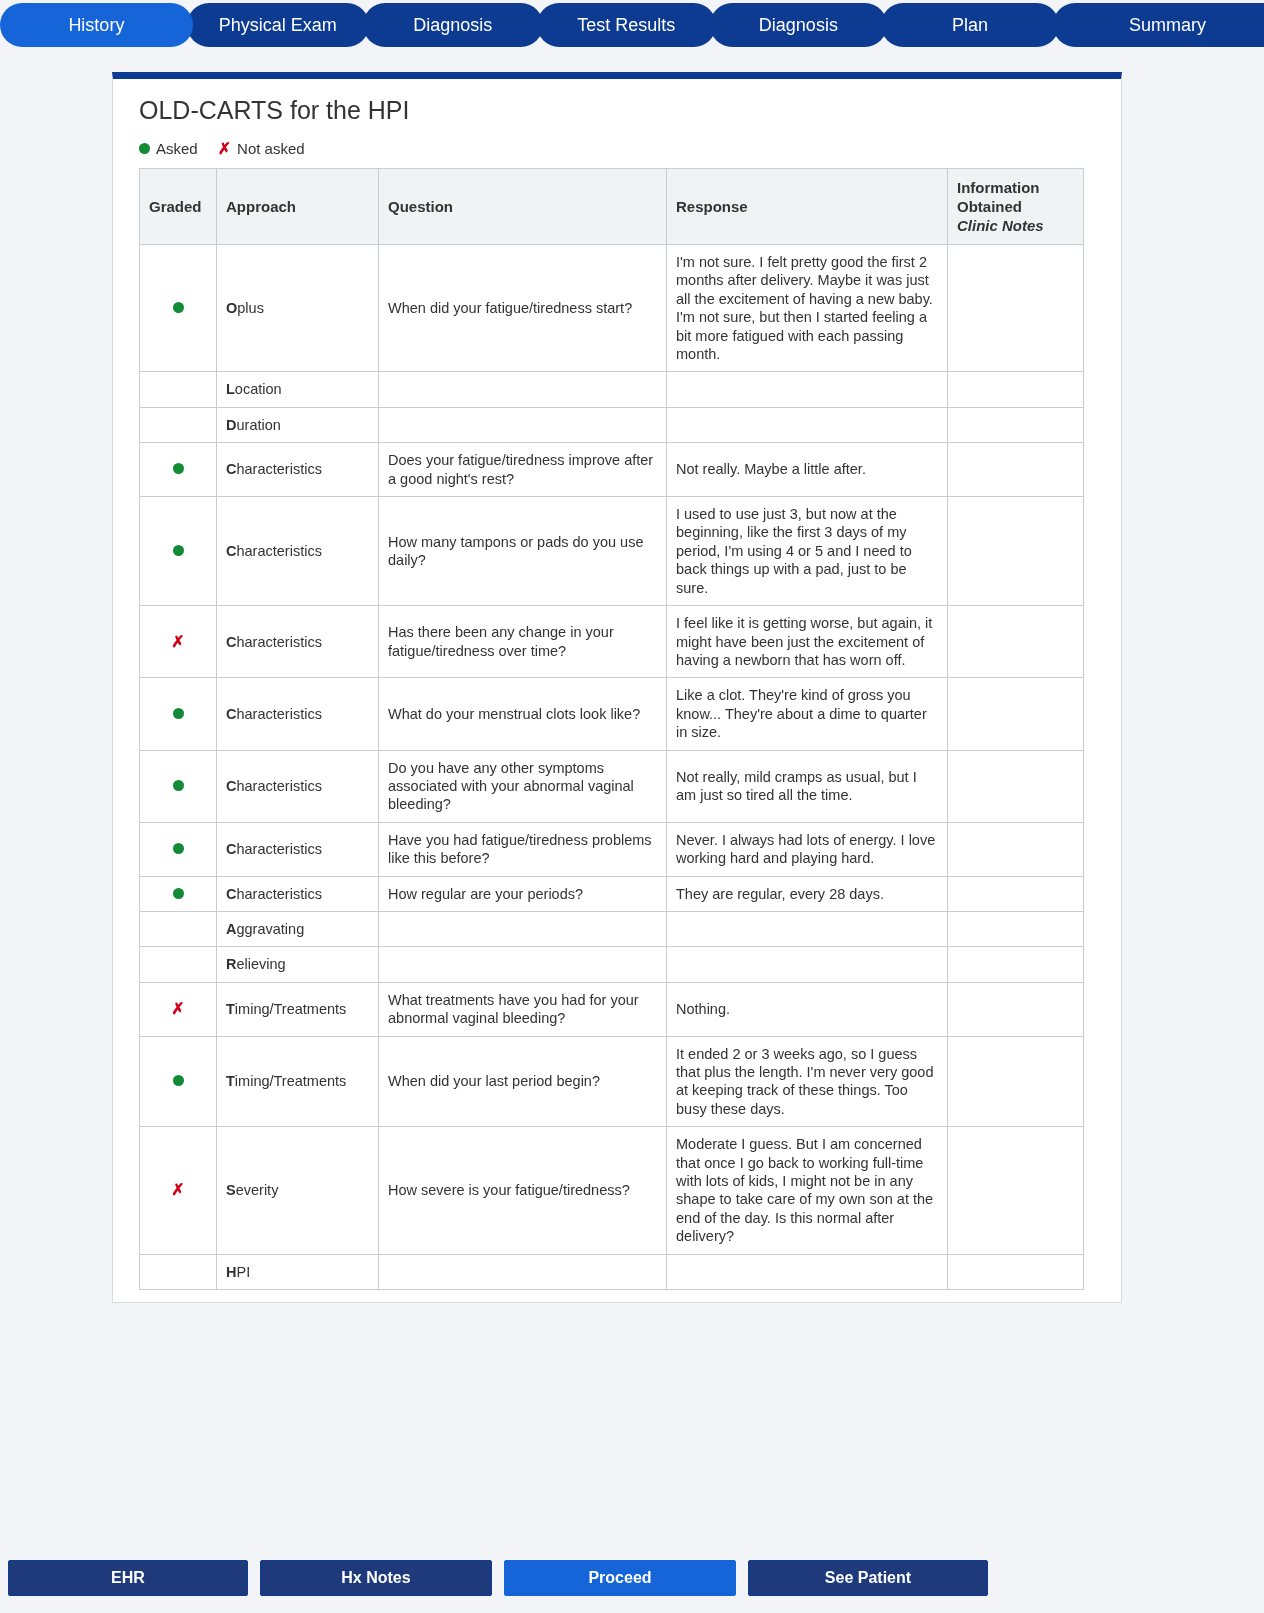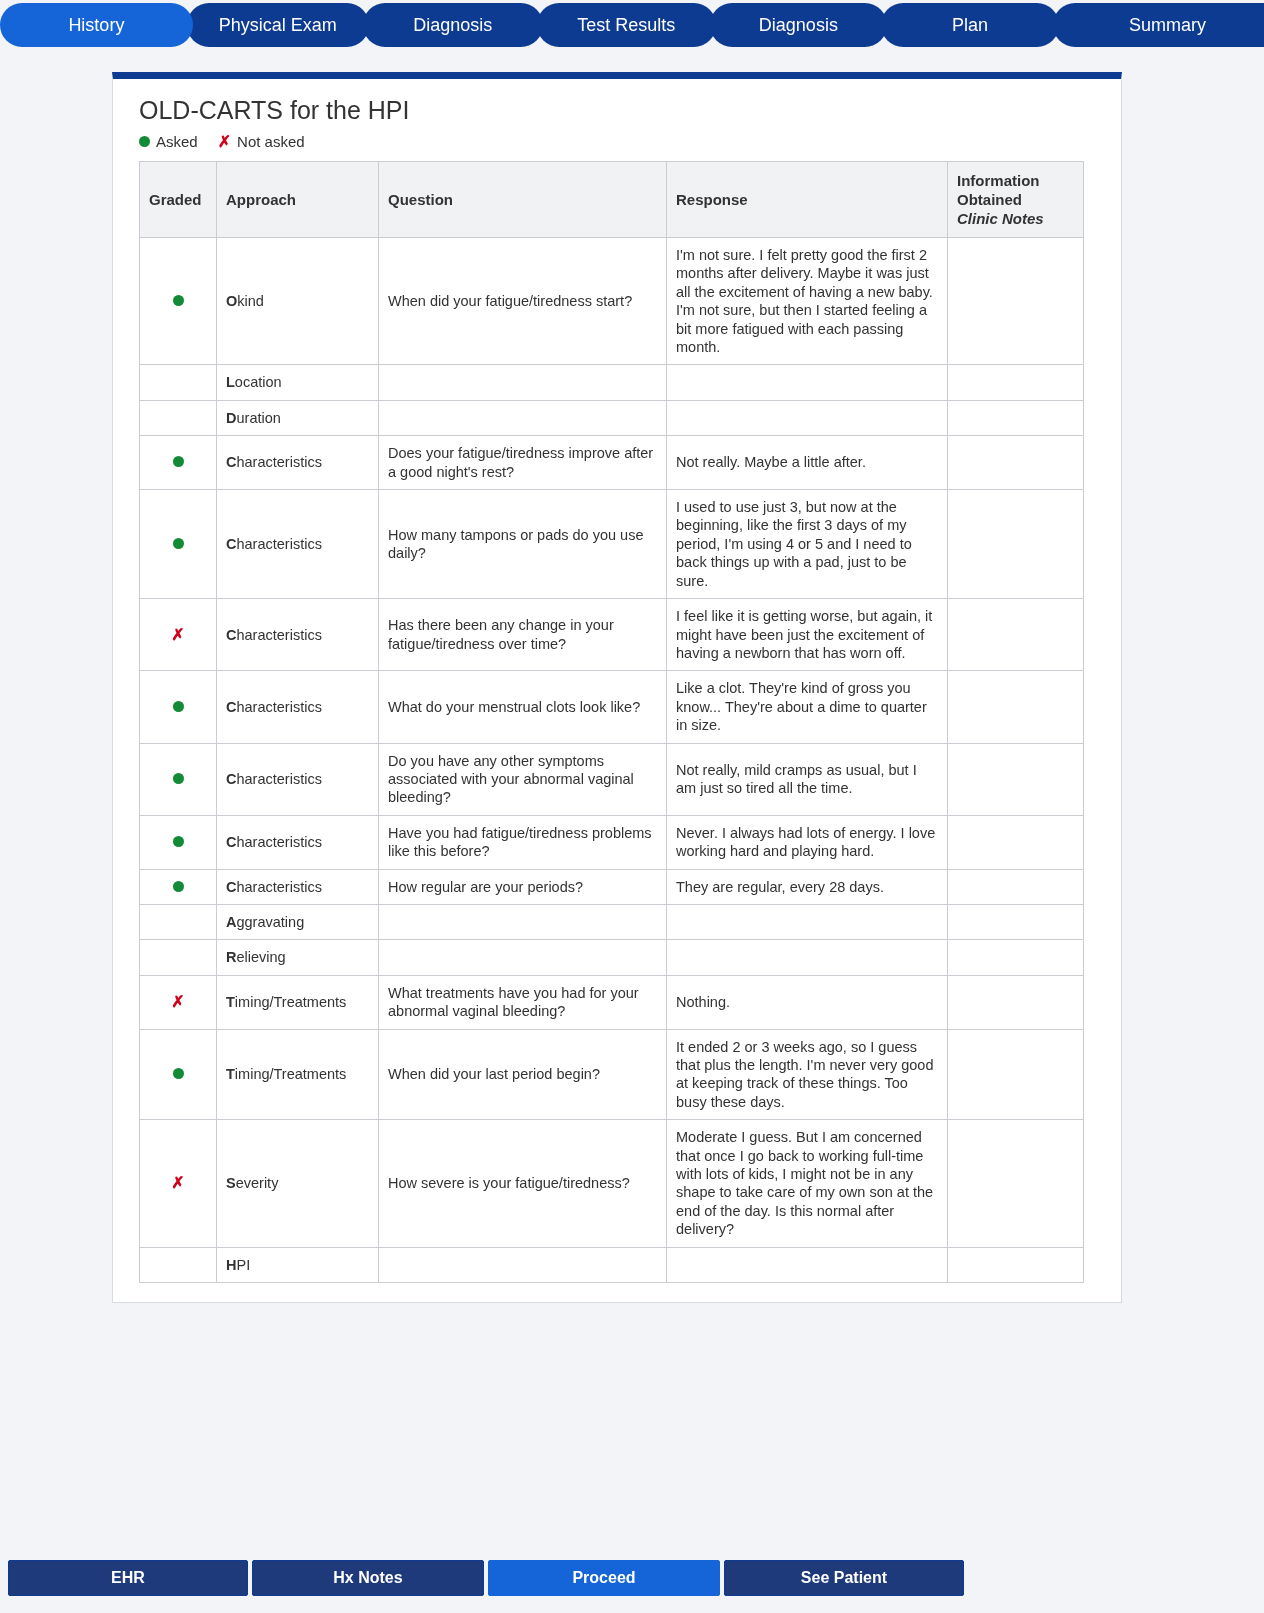--- a/index.html
+++ b/index.html
@@ -63,21 +63,21 @@
     border-top: 7px solid #0d3b91;
     overflow: hidden;
   }
   .card-title {
     font-size: 25px;
     color: #333;
     margin: 17px 0 0 26px;
     font-weight: 400;
   }
   .legend {
-    margin: 7px 0 10px 26px;
+    margin: 14px 0 10px 26px;
     font-size: 15px;
     color: #333;
     display: flex;
     align-items: center;
     gap: 6px;
     text-align: right;
   }
   .dot {
     display: inline-block;
     width: 11px; height: 11px;
@@ -122,21 +122,21 @@
 
   
   .bottombar {
     position: absolute;
     left: 0; bottom: 0;
     width: 1264px;
     height: 70px;
     background: #f2f4f7;
     display: flex;
     align-items: center;
-    gap: 4px;
+    gap: 12px;
     padding: 0 8px;
   }
   .btn {
     height: 36px;
     border: 1px solid #0d3b91;
     background: #1e3a7b;
     color: #fff;
     font-size: 16px;
     font-weight: bold;
     display: flex;
@@ -199,21 +199,21 @@
         <th class="c-info">
           <span>Information</span><br>
           <span>Obtained</span>
           <i>Clinic Notes</i>
         </th>
       </tr>
     </thead>
     <tbody id="hpi-body">
         <tr>
           <td class="graded"><span class="dot"></span></td>
-          <td class="approach"><b>O</b><span>kind</span></td>
+          <td class="approach"><b>O</b><span>plus</span></td>
           <td>When did your fatigue/tiredness start?</td>
           <td class="resp">I'm not sure. I felt pretty good the first 2 months after delivery. Maybe it was just all the excitement of having a new baby. I'm not sure, but then I started feeling a bit more fatigued with each passing month.</td>
           <td></td>
         </tr>
         <tr>
           <td class="graded"></td>
           <td class="approach"><b>L</b><span>ocation</span></td>
           <td></td>
           <td class="resp"></td>
           <td></td>

